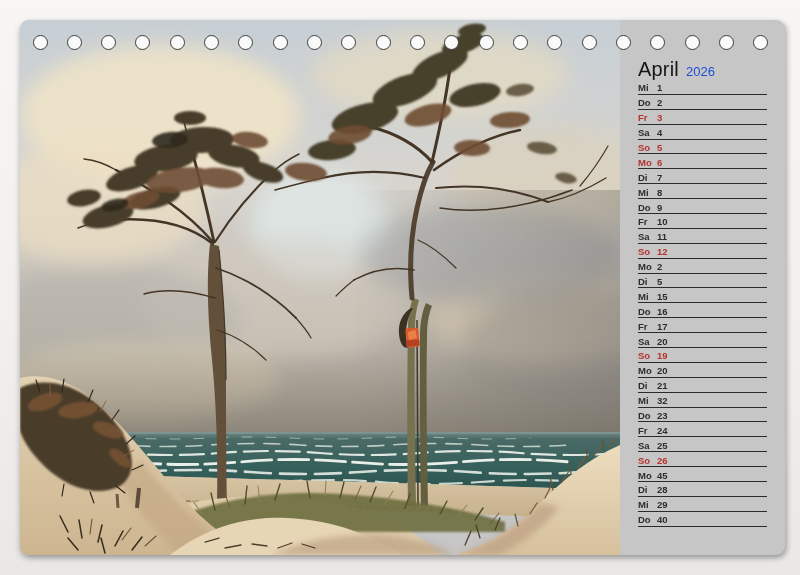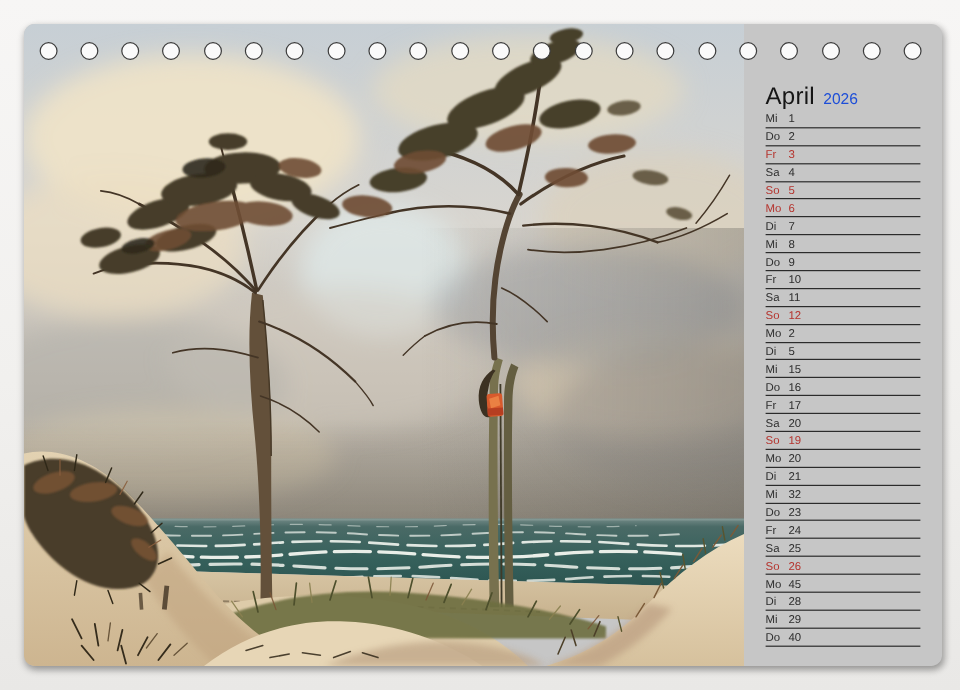--- a/index.html
+++ b/index.html
@@ -4,28 +4,28 @@
 <style>
   html,body{margin:0;padding:0;}
   body{width:800px;height:575px;font-family:"Liberation Sans",sans-serif;}
   .stage{position:relative;width:800px;height:575px;
          background:linear-gradient(180deg,#f7f6f5 0%,#f1f0ee 55%,#e9e8e6 100%);overflow:hidden;}
   .page{position:absolute;left:20px;top:20px;width:765px;height:535px;border-radius:9px;
         overflow:hidden;background:var(--panel-bg,#c6c6c6);
         box-shadow:0 3px 6px rgba(0,0,0,.28),3px 2px 5px rgba(0,0,0,.12);}
   .photo{position:absolute;left:0;top:0;width:600px;height:535px;}
   .photo svg{display:block;width:600px;height:535px;}
-  .panel{position:absolute;left:600px;top:16px;width:165px;height:503px;background:var(--panel-bg,#c6c6c6);}
+  .panel{position:absolute;left:600px;top:4px;width:165px;height:503px;background:var(--panel-bg,#c6c6c6);}
   .title{position:absolute;left:18px;top:34px;display:flex;align-items:baseline;white-space:nowrap;}
   .title .month{font-size:20px;color:#161616;letter-spacing:.2px;}
   .title .year{font-size:13px;color:#1d4ed8;margin-left:7px;}
   .rows{position:absolute;left:18px;top:56px;width:129px;}
   .row{height:14.9px;border-bottom:1.5px solid var(--line,#2b2b2b);
        display:flex;align-items:flex-end;padding-bottom:1px;box-sizing:border-box;
-       font-size:9.5px;font-weight:normal;color:var(--ink,#2d2d2d);line-height:1;}
+       font-size:9.5px;font-weight:bold;color:var(--ink,#2d2d2d);line-height:1;}
   .row .wd{display:inline-block;width:13px;}
   .row .num{margin-left:6px;}
   .row.holiday{color:var(--holiday,#bb3a32);}
   .hole{position:absolute;top:14.5px;width:15px;height:15px;border-radius:50%;
         background:#fafafa;border:1.5px solid #3b3b3b;box-sizing:border-box;z-index:5;}
 </style>
 </head>
 <body>
 
 <div class="stage">

